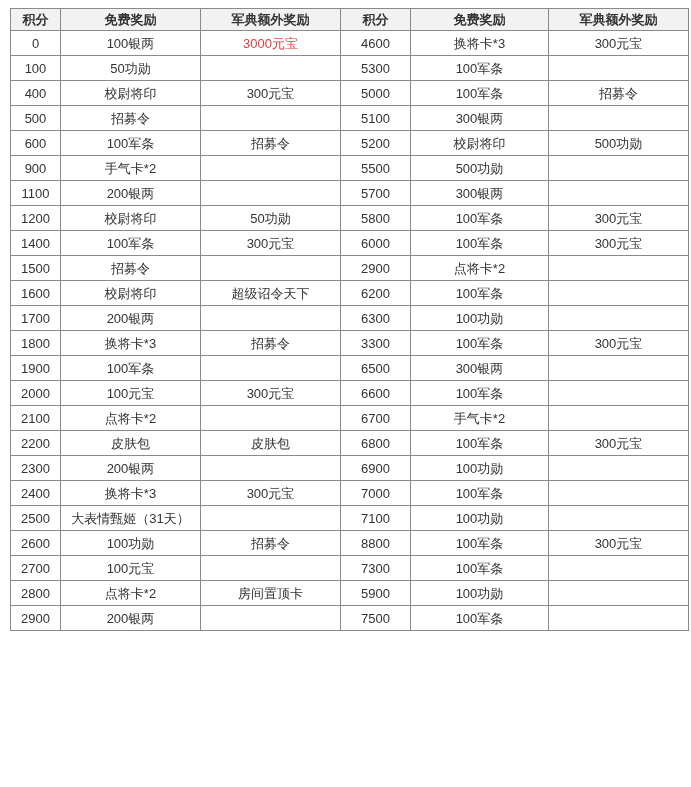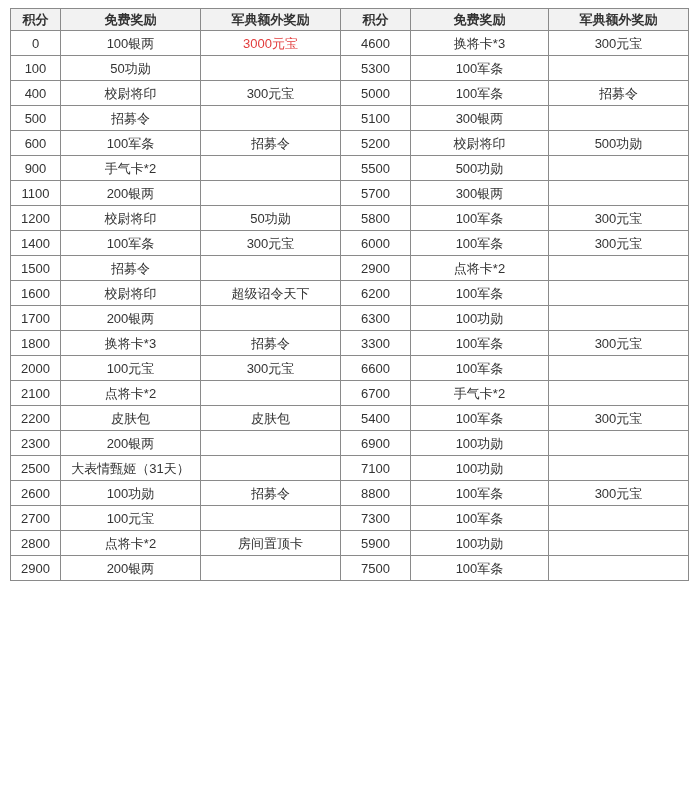--- a/index.html
+++ b/index.html
@@ -156,49 +156,65 @@
         </tr>
         <tr>
           <td>1800</td>
           <td>换将卡*3</td>
           <td>招募令</td>
           <td>3300</td>
           <td>100军条</td>
           <td>300元宝</td>
         </tr>
         <tr>
+          <td>1900</td>
+          <td>100军条</td>
+          <td></td>
+          <td>6500</td>
+          <td>300银两</td>
+          <td></td>
+        </tr>
+        <tr>
           <td>2000</td>
           <td>100元宝</td>
           <td>300元宝</td>
           <td>6600</td>
           <td>100军条</td>
           <td></td>
         </tr>
         <tr>
           <td>2100</td>
           <td>点将卡*2</td>
           <td></td>
           <td>6700</td>
           <td>手气卡*2</td>
           <td></td>
         </tr>
         <tr>
           <td>2200</td>
           <td>皮肤包</td>
           <td>皮肤包</td>
-          <td>5400</td>
+          <td>6800</td>
           <td>100军条</td>
           <td>300元宝</td>
         </tr>
         <tr>
           <td>2300</td>
           <td>200银两</td>
           <td></td>
           <td>6900</td>
           <td>100功勋</td>
+          <td></td>
+        </tr>
+        <tr>
+          <td>2400</td>
+          <td>换将卡*3</td>
+          <td>300元宝</td>
+          <td>7000</td>
+          <td>100军条</td>
           <td></td>
         </tr>
         <tr>
           <td>2500</td>
           <td>大表情甄姬（31天）</td>
           <td></td>
           <td>7100</td>
           <td>100功勋</td>
           <td></td>
         </tr>

